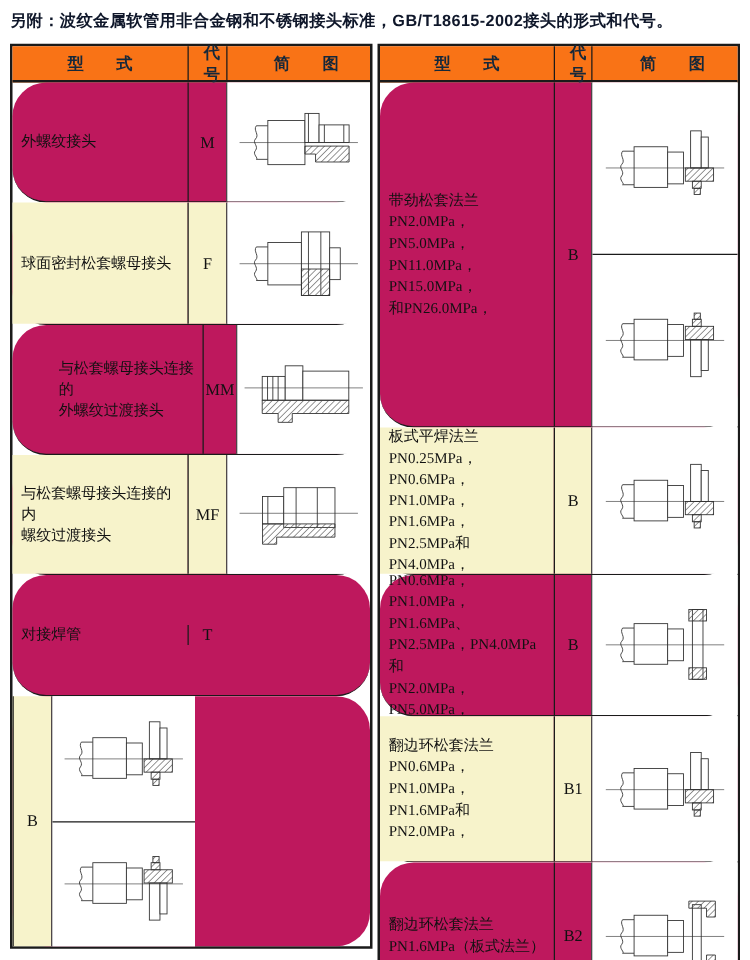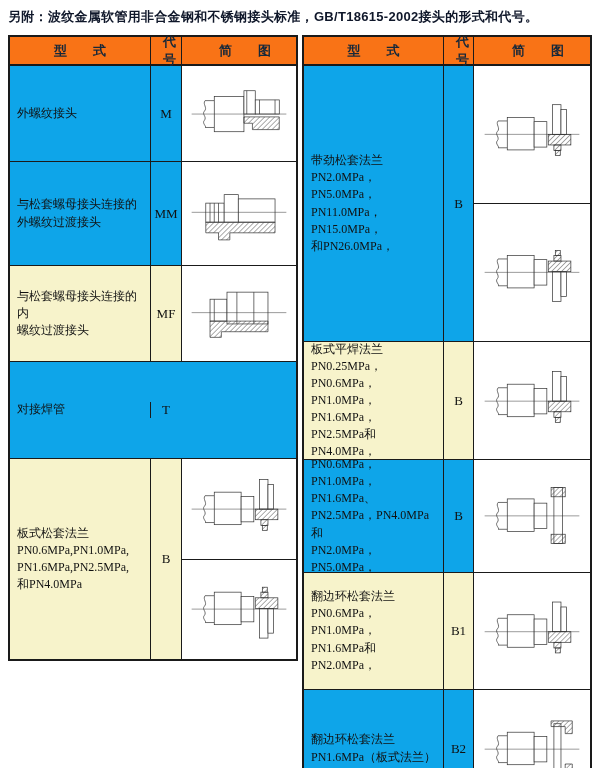--- a/index.html
+++ b/index.html
@@ -13,21 +13,21 @@
   .tables { display: flex; gap: 4px; align-items: flex-start; }
   .dtable { border: 2px solid #1a1a1a; background: #fff; }
   .dtable.side-left  { width: 290px; }
   .dtable.side-right { width: 290px; }
 
   .hdr-row { display: flex; height: 29px; background: #f97316; border-bottom: 2px solid #1a1a1a; }
   .hdr-cell {
     display: flex; align-items: center; justify-content: center;
     font-size: 13px; font-weight: bold; color: #16283a;
   }
-  .row { display: flex; border-bottom: 1px solid #1a1a1a; background: #0ea5e9; }
+  .row { display: flex; border-bottom: 1px solid #1a1a1a; background: #be185d; border-radius: 27px; }
   .row:last-child { border-bottom: none; }
 
   .cell-type {
     display: flex; align-items: center;
     padding: 3px 2px 3px 7px;
     font-family: "Liberation Serif", "DejaVu Serif", serif;
     font-size: 12px; line-height: 1.42; white-space: pre-line; overflow: hidden;
   }
   .side-left  .cell-type, .side-left  .hdr-cell.h-type { width: 140px; }
   .side-left  .cell-code, .side-left  .hdr-cell.h-code { width: 31px; }
@@ -83,21 +83,44 @@
                 <line stroke="#333" stroke-width="1" fill="none" x1="86" y1="15" x2="86" y2="48"></line>
                 <rect stroke="#333" stroke-width="1" fill="#fff" x="98" y="28" width="34" height="20"></rect>
                 <line stroke="#333" stroke-width="1" fill="none" x1="104" y1="28" x2="104" y2="48"></line>
                 <line stroke="#333" stroke-width="1" fill="none" x1="126" y1="28" x2="126" y2="48"></line>
                 <path stroke="#333" stroke-width="1" fill="url(#hatch0)" d="M82,52 H132 V70 H94 V61 H82 Z"></path>
                 <line stroke="#333" stroke-width="0.7" fill="none" x1="8" y1="48" x2="142" y2="48"></line>
               </svg>
             </div>
           </div>
         </div>
-        <div class="row" style="height: 104px;">
+        <div class="row hl" style="height: 98px;">
+          <div class="cell-type">球面密封松套螺母接头</div>
+          <div class="cell-code">F</div>
+          <div class="cell-diag">
+            <div class="diagram-box">
+              <svg viewBox="0 0 150 95" preserveAspectRatio="xMidYMid meet">
+                <defs>
+                  <pattern id="hatch1" width="5" height="5" patternUnits="userSpaceOnUse" patternTransform="rotate(45)">
+                    <line x1="0" y1="0" x2="0" y2="5" stroke="#555" stroke-width="1.4"></line>
+                  </pattern>
+                </defs>
+                <path stroke="#333" stroke-width="1" fill="#fff" d="M40,29 H27 C23,34 31,39 26,44 C22,48 30,52 26,57 C22,61 30,66 27,67 H40"></path>
+                <rect stroke="#333" stroke-width="1" fill="#fff" x="40" y="24" width="38" height="48"></rect>
+                <rect stroke="#333" stroke-width="1" fill="#fff" x="78" y="12" width="32" height="72"></rect>
+                <line stroke="#333" stroke-width="1" fill="none" x1="86" y1="12" x2="86" y2="84"></line>
+                <line stroke="#333" stroke-width="1" fill="none" x1="100" y1="12" x2="100" y2="84"></line>
+                <rect stroke="#333" stroke-width="1" fill="#fff" x="110" y="30" width="12" height="36"></rect>
+                <rect stroke="#333" stroke-width="1" fill="url(#hatch1)" x="78" y="54" width="32" height="30"></rect>
+                <line stroke="#333" stroke-width="0.7" fill="none" x1="8" y1="48" x2="142" y2="48"></line>
+              </svg>
+            </div>
+          </div>
+        </div>
+        <div class="row" style="height: 104px; padding-left: 30px;">
           <div class="cell-type">与松套螺母接头连接的
 外螺纹过渡接头</div>
           <div class="cell-code">MM</div>
           <div class="cell-diag">
             <div class="diagram-box">
               <svg viewBox="0 0 150 95" preserveAspectRatio="xMidYMid meet">
                 <defs>
                   <pattern id="hatch2" width="5" height="5" patternUnits="userSpaceOnUse" patternTransform="rotate(45)">
                     <line x1="0" y1="0" x2="0" y2="5" stroke="#555" stroke-width="1.4"></line>
                   </pattern>
@@ -155,24 +178,20 @@
                 <rect stroke="#333" stroke-width="1" fill="#fff" x="62" y="23" width="30" height="50"></rect>
                 <rect stroke="#333" stroke-width="1" fill="#fff" x="92" y="29" width="46" height="38"></rect>
                 <line stroke="#333" stroke-width="1" fill="none" x1="97" y1="34" x2="134" y2="34" stroke-dasharray="2,2"></line>
                 <line stroke="#333" stroke-width="1" fill="none" x1="97" y1="62" x2="134" y2="62" stroke-dasharray="2,2"></line>
                 <line stroke="#333" stroke-width="0.7" fill="none" x1="8" y1="48" x2="142" y2="48"></line>
               </svg>
             </div>
           </div>
         </div>
         <div class="row hl" style="height: 200px;">
-          <div class="cell-type">板式松套法兰
-PN0.6MPa,PN1.0MPa,
-PN1.6MPa,PN2.5MPa,
-和PN4.0MPa</div>
           <div class="cell-code">B</div>
           <div class="cell-diag">
             <div class="diagram-box">
               <svg viewBox="0 0 150 95" preserveAspectRatio="xMidYMid meet">
                 <defs>
                   <pattern id="hatch5" width="5" height="5" patternUnits="userSpaceOnUse" patternTransform="rotate(45)">
                     <line x1="0" y1="0" x2="0" y2="5" stroke="#555" stroke-width="1.4"></line>
                   </pattern>
                 </defs>
                 <path stroke="#333" stroke-width="1" fill="#fff" d="M40,29 H27 C23,34 31,39 26,44 C22,48 30,52 26,57 C22,61 30,66 27,67 H40"></path>

